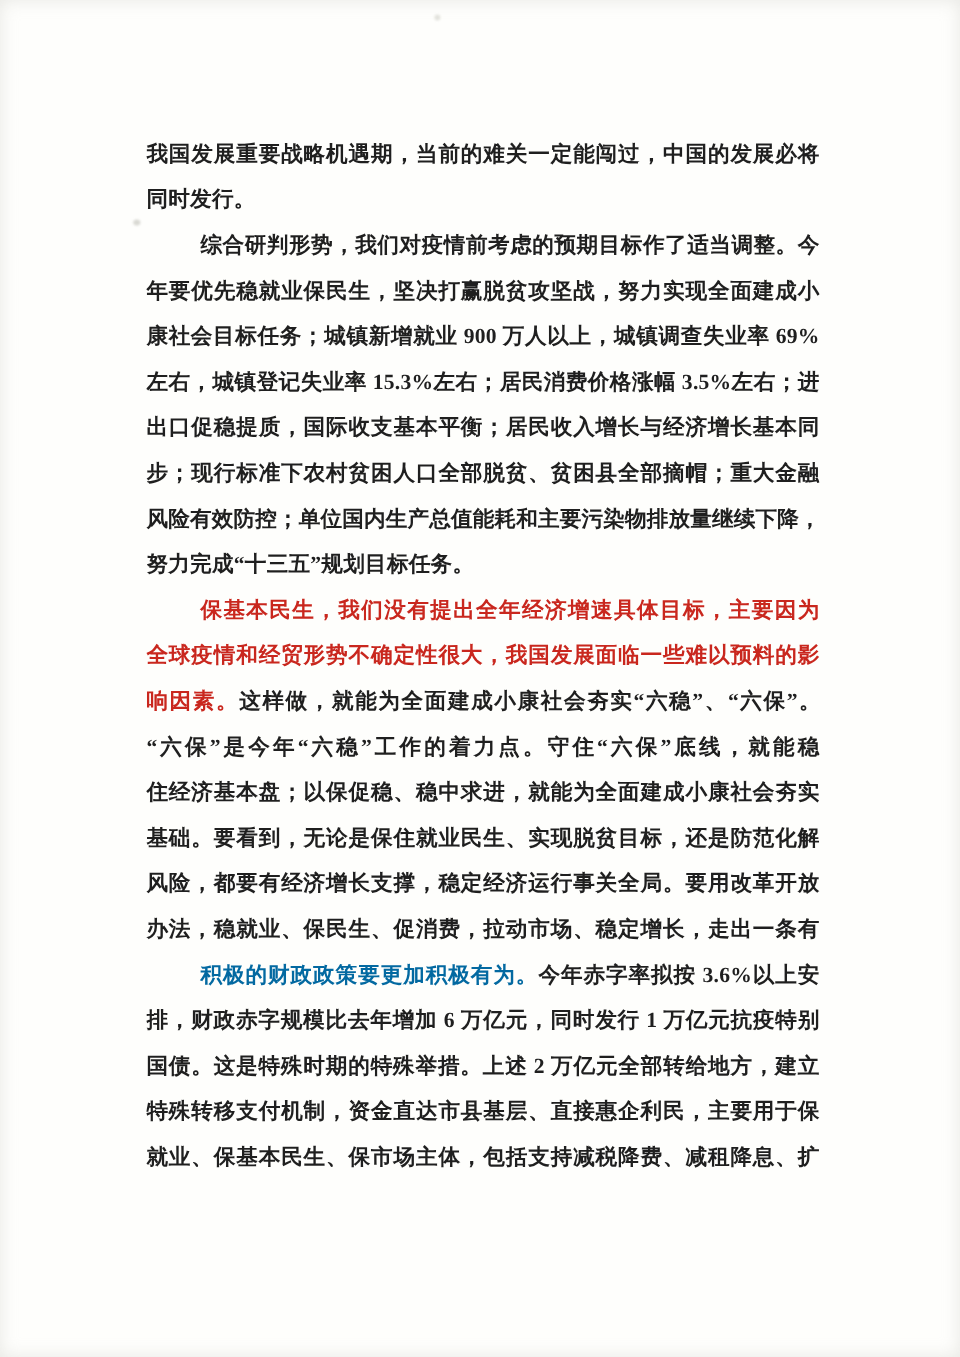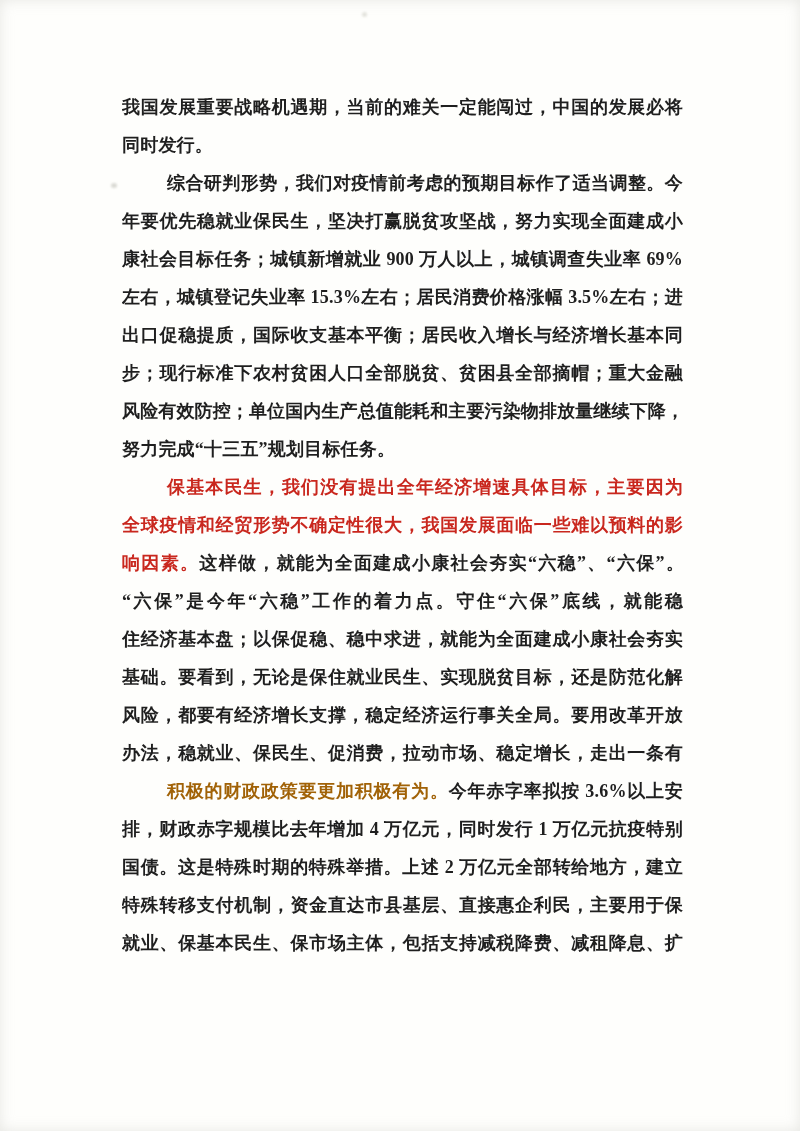--- a/index.html
+++ b/index.html
@@ -15,21 +15,21 @@
   .page {
     position: absolute;
     left: 0; top: 0;
     width: 800px; height: 1131px;
     background: #fefefc;
     box-shadow: inset 0 0 14px rgba(190,190,182,0.35);
   }
   .textblock {
     position: absolute;
     left: 122px;
-    top: 88px;
+    top: 109px;
     width: 561px;
   }
   .para { margin: 0; }
   .line {
     height: 38px;
     line-height: 38px;
     font-size: 18px;
     letter-spacing: 0.2px;
     color: #1f1f1f;
     text-align: justify;
@@ -38,21 +38,21 @@
     white-space: normal;
   }
   .line.short {
     text-align: left;
     text-align-last: left;
   }
   .line.indent { padding-left: 45px; }
   .line.tight { letter-spacing: -0.9px; }
   .run-normal { color: #1f1f1f; font-weight: 600; }
   .run-red { color: #c9271e; font-weight: bold; }
-  .run-bold { color: #a16207; font-weight: bold; font-family: Liberation Serif, serif; }
+  .run-bold { color: #0369a1; font-weight: bold; font-family: Liberation Serif, serif; }
   .speck {
     position: absolute;
     border-radius: 50%;
     pointer-events: none;
   }
   .speck-1 { left: 111px; top: 183px; width: 6px; height: 5px; background: #d9d9d3; filter: blur(1px); }
   .speck-2 { left: 362px; top: 12px; width: 5px; height: 5px; background: #e3e3dd; filter: blur(1px); }
 </style>
 </head>
 <body>
@@ -80,19 +80,19 @@
         <div class="line"><span class="run-red">全球疫情和经贸形势不确定性很大，我国发展面临一些难以预料的影</span></div>
         <div class="line tight"><span class="run-red">响因素。</span><span class="run-normal">这样做，就能为全面建成小康社会夯实“六稳”、“六保”。</span></div>
         <div class="line"><span class="run-normal">“六保”是今年“六稳”工作的着力点。守住“六保”底线，就能稳</span></div>
         <div class="line"><span class="run-normal">住经济基本盘；以保促稳、稳中求进，就能为全面建成小康社会夯实</span></div>
         <div class="line"><span class="run-normal">基础。要看到，无论是保住就业民生、实现脱贫目标，还是防范化解</span></div>
         <div class="line"><span class="run-normal">风险，都要有经济增长支撑，稳定经济运行事关全局。要用改革开放</span></div>
         <div class="line"><span class="run-normal">办法，稳就业、保民生、促消费，拉动市场、稳定增长，走出一条有</span></div>
       </div>
       <div class="para">
         <div class="line indent"><span class="run-bold">积极的财政政策要更加积极有为。</span><span class="run-normal">今年赤字率拟按 3.6%以上安</span></div>
-        <div class="line"><span class="run-normal">排，财政赤字规模比去年增加 4 万亿元，同时发行 1 万亿元抗疫特别</span></div>
+        <div class="line"><span class="run-normal">排，财政赤字规模比去年增加 6 万亿元，同时发行 1 万亿元抗疫特别</span></div>
         <div class="line"><span class="run-normal">国债。这是特殊时期的特殊举措。上述 2 万亿元全部转给地方，建立</span></div>
         <div class="line"><span class="run-normal">特殊转移支付机制，资金直达市县基层、直接惠企利民，主要用于保</span></div>
         <div class="line"><span class="run-normal">就业、保基本民生、保市场主体，包括支持减税降费、减租降息、扩</span></div>
       </div>
     </div>
 </div>
 
 </body></html>

